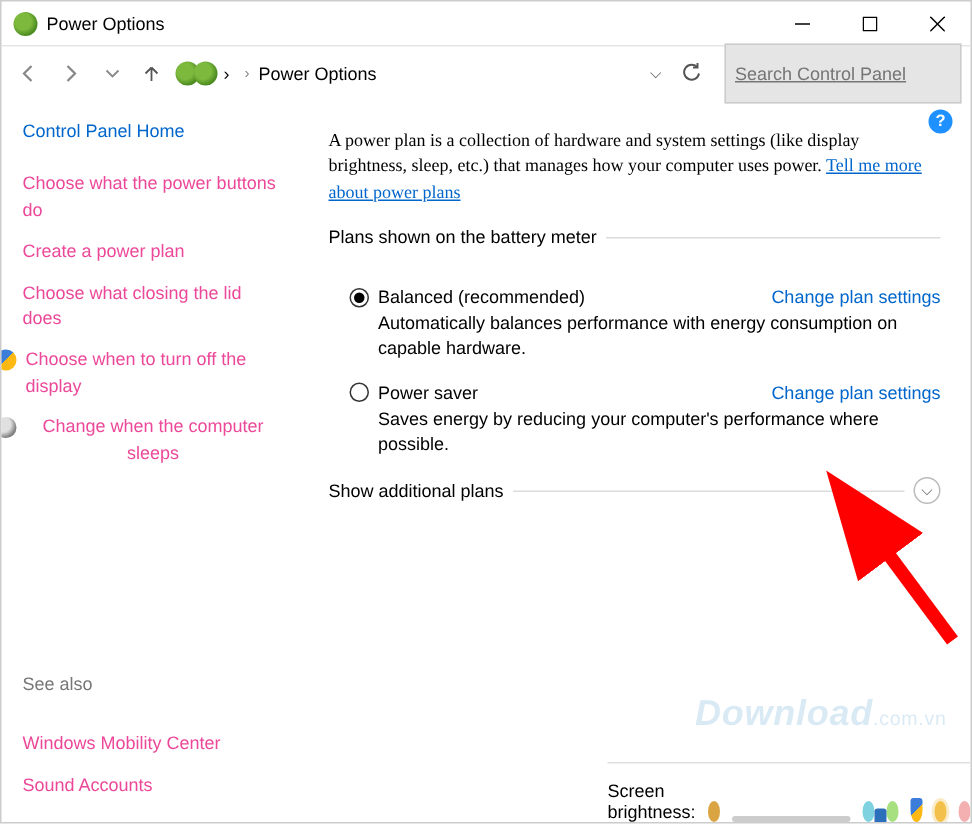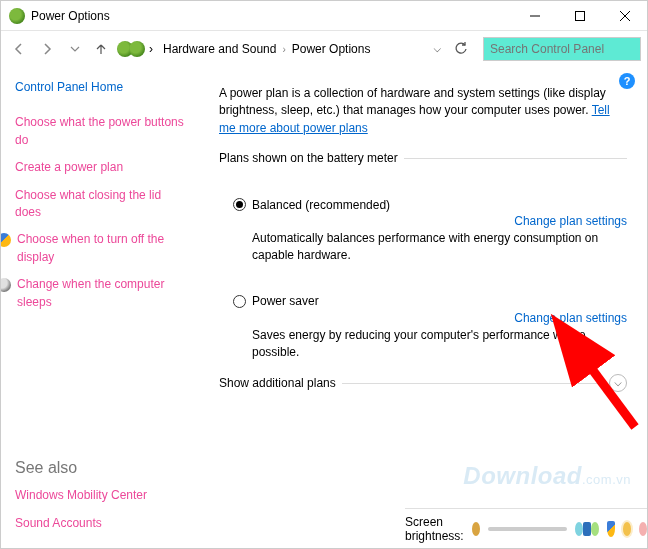--- a/index.html
+++ b/index.html
@@ -14,56 +14,56 @@
   
   .navrow { height: 36px; display:flex; align-items:center; padding:0 6px; gap:4px; }
   .navarrow { width:24px; height:24px; display:flex; align-items:center; justify-content:center; color:#888;}
   .uparrow { width:20px; height:24px; display:flex; align-items:center; justify-content:center; color:#555;}
   .navicons { display:flex; gap:2px; margin-left:2px;}
   .navicons .pi { width:16px; height:16px; background: radial-gradient(circle at 40% 40%, #7db93d 40%, #4a8a1f 70%); border-radius:50%;}
   .crumbs { display:flex; align-items:center; gap:6px; font-size:12px; color:#000; margin-left:6px; flex:1;}
   .crumbs .sep { color:#888; font-size:10px;}
   .crumbs .dd { color:#555; font-size:10px; padding:0 4px;}
   .refresh { width:24px; height:24px; display:flex; align-items:center; justify-content:center; color:#555; margin-right:6px;}
-  .search { width:158px; height:24px; border:1px solid #ccc; padding:2px 6px; font-size:12px; color:#777; background:#5eead4;}
+  .search { width:158px; height:40px; border:1px solid #ccc; padding:2px 6px; font-size:12px; color:#777; background:#e5e5e5;text-decoration:underline;}
   
   .bodywrap { display:flex; height: calc(100% - 66px); }
   .leftcol { width: 202px; padding: 12px 0 12px 14px; display:flex; flex-direction:column; }
   .leftcol .link { color:#ec4899; font-size:12px; line-height:1.45; margin-bottom:10px; cursor:pointer; max-width:170px;}
   .leftcol .link.home { color:#0066cc; margin-bottom:18px;}
   .leftcol .withicon { display:flex; align-items:flex-start; gap:6px; margin-left:-18px; padding-left:0;}
   .leftcol .withicon .ic { width:14px; height:14px; border-radius:50%; margin-top:2px; flex-shrink:0;}
   .leftcol .withicon .ic.shield { background: linear-gradient(135deg,#3b7dd8 50%,#fdb813 50%);}
   .leftcol .withicon .ic.moon { background: radial-gradient(circle at 35% 35%, #e0e0e0 40%, #808080 70%);}
   .leftcol .spacer { flex:1;}
-  .leftcol .seealso { color:#777; font-size:16px; margin-bottom:10px;}
+  .leftcol .seealso { color:#777; font-size:12px; margin-bottom:24px;}
   .rightcol { flex:1; padding: 18px 20px 10px 16px; position:relative; }
   .help { position:absolute; top:6px; right:12px; width:16px; height:16px; border-radius:50%; background:#1e90ff; color:#fff; font-weight:bold; font-size:11px; display:flex; align-items:center; justify-content:center;}
   h2.head { color:#0a6b3a; font-size:16px; font-weight:normal; margin-bottom:8px;}
-  .desc { font-size:12px; line-height:1.45; margin-bottom:14px;}
+  .desc { font-size:12px; line-height:1.45; margin-bottom:14px;font-family:Liberation Serif, serif;}
   .desc a { color:#0066cc; text-decoration:underline;}
-  .groupline { display:flex; align-items:center; font-size:12px; margin-bottom:16px;}
+  .groupline { display:flex; align-items:center; font-size:12px; margin-bottom:26px;}
   .groupline .grouplabel { white-space:nowrap; padding-right:6px;}
   .groupline .rule { flex:1; height:1px; background:#dcdcdc;}
   .plan { margin-left:14px; margin-bottom:14px;}
   .planhead { display:flex; align-items:center;}
   .radio { width:13px; height:13px; border:1px solid #333; border-radius:50%; margin-right:6px; position:relative; flex-shrink:0;}
   .radio.sel::after { content:""; position:absolute; top:2px; left:2px; width:7px; height:7px; border-radius:50%; background:#000;}
   .planname { font-size:12px;}
-  .changelink { margin-left:auto; color:#0066cc; font-size:12px; cursor:pointer;margin-top:33px;}
+  .changelink { margin-left:auto; color:#0066cc; font-size:12px; cursor:pointer;}
   .plandesc { font-size:12px; margin-left:19px; margin-top:2px; line-height:1.4; max-width:360px;}
   .addline { display:flex; align-items:center; margin-top:6px; margin-bottom:10px;}
   .addline .lbl { font-size:12px; padding-right:6px;}
   .addline .rule { flex:1; height:1px; background:#dcdcdc;}
   .chev { width:18px; height:18px; border:1px solid #bbb; border-radius:50%; display:flex; align-items:center; justify-content:center; margin-left:6px; color:#666; font-size:10px;}
   
   .arrowptr { position:absolute; top:346px; left:564px; pointer-events:none;}
   .arrowptr svg { overflow:visible;}
   
-  .footer { border-top:1px solid #e0e0e0; height:40px; display:flex; align-items:center; justify-content:center; gap:8px; position:absolute; bottom:0; left:202px; right:0;}
+  .footer { border-top:1px solid #e0e0e0; height:40px; display:flex; align-items:flex-end; justify-content:center; gap:8px; position:absolute; bottom:0; left:202px; right:0;}
   .footer .lbl { font-size:12px;}
   .sun { width:14px; height:14px; border-radius:50%; display:inline-block;}
   .sun.dim { background:#d9a441;}
   .sun.bright { background:#f3c14b; box-shadow:0 0 0 2px rgba(243,193,75,.3);}
   .slider { width:140px; height:4px; background:#ccc; position:relative; border-radius:2px;}
   .slider .thumb { position:absolute; top:-5px; left:95px; width:8px; height:14px; background:#2c6fbb; border-radius:2px;}
   .blob { width:14px; height:14px; border-radius:50%; display:inline-block;}
   .blob.b1{ background:#7fd3e0;} .blob.b2{ background:#a6e07f;} .blob.shield2{ width:14px;height:16px;background:linear-gradient(135deg,#3b7dd8 50%,#fdb813 50%); border-radius:2px 2px 50% 50%;} .blob.pink{ background:#f4b0b0;}
   
   .watermark { position:absolute; right:16px; bottom:58px; font-size:24px; font-style:italic; font-weight:bold; color:rgba(120,180,220,.28); letter-spacing:.5px; pointer-events:none;text-align:center;}
@@ -115,21 +115,20 @@
       <svg width="14" height="14" viewBox="0 0 14 14">
         <path d="M7 3 L3 7 M7 3 L11 7 M7 3 V12" fill="none" stroke="currentColor" stroke-width="1.2"></path>
       </svg>
     </div>
   <div class="navicons">
     <span class="pi"></span>
     <span class="pi" style="margin-left:-6px;"></span>
   </div>
   <span class="sep">›</span>
   <div class="crumbs">
-    <span>Hardware and Sound</span>
     <span class="sep">›</span>
     <span>Power Options</span>
     <span class="dd" style="margin-left:auto;">⌵</span>
   </div>
   <div class="refresh">
       <svg width="14" height="14" viewBox="0 0 14 14">
         <path d="M11 3 A5 5 0 1 0 12 7" fill="none" stroke="currentColor" stroke-width="1.3"></path>
         <path d="M11 0 V3 H8" fill="none" stroke="currentColor" stroke-width="1.3"></path>
       </svg>
     </div>
@@ -142,21 +141,21 @@
     <div class="link home">Control Panel Home</div>
     <div class="link">Choose what the power buttons do</div>
     <div class="link">Create a power plan</div>
     <div class="link">Choose what closing the lid does</div>
     <div class="withicon">
       <span class="ic shield"></span>
       <span class="link" style="margin-bottom:0;">Choose when to turn off the display</span>
     </div>
     <div class="withicon" style="margin-top:10px;">
       <span class="ic moon"></span>
-      <span class="link" style="margin-bottom:0;">Change when the computer sleeps</span>
+      <span class="link" style="margin-bottom:0;text-align:center;">Change when the computer sleeps</span>
     </div>
     <div class="spacer"></div>
     <div class="seealso">See also</div>
     <div class="link">Windows Mobility Center</div>
     <div class="link" style="margin-bottom:4px;">Sound Accounts</div>
   </div>
 
   <div class="rightcol">
     <div class="help">?</div>
     <p class="desc">

